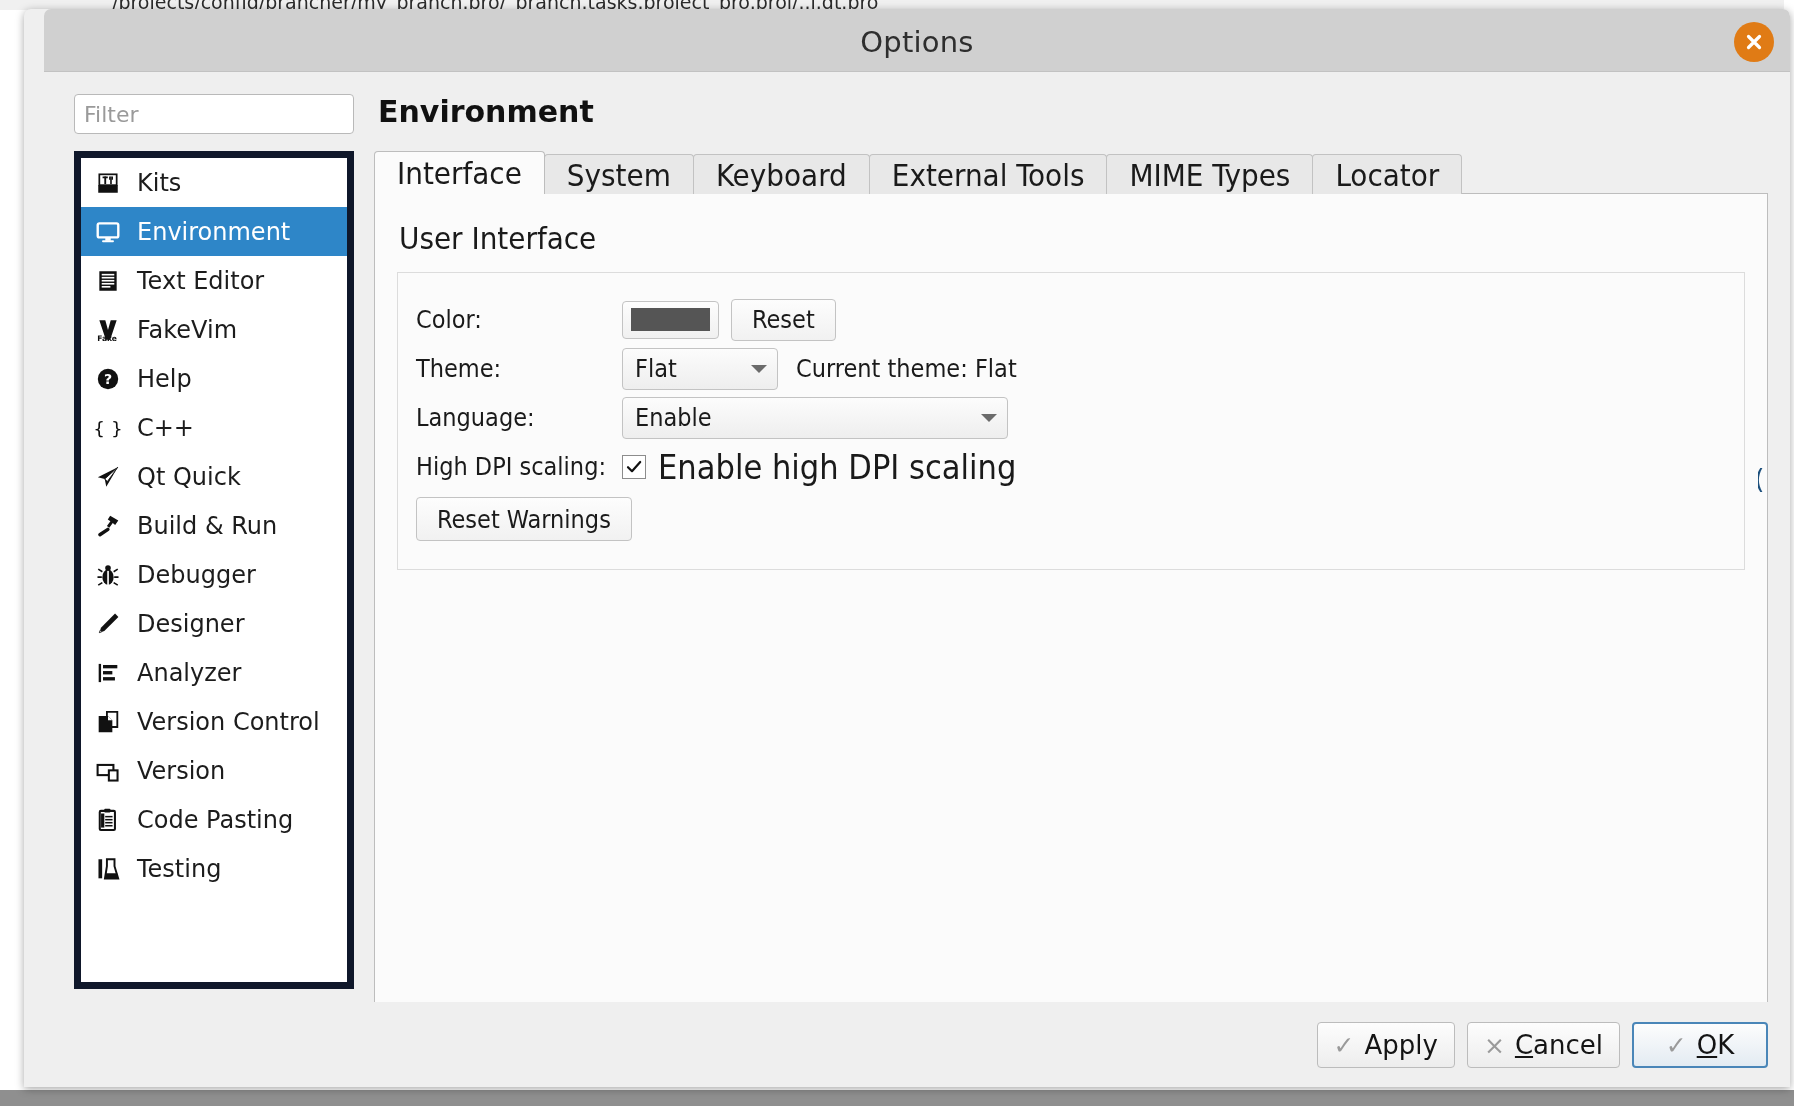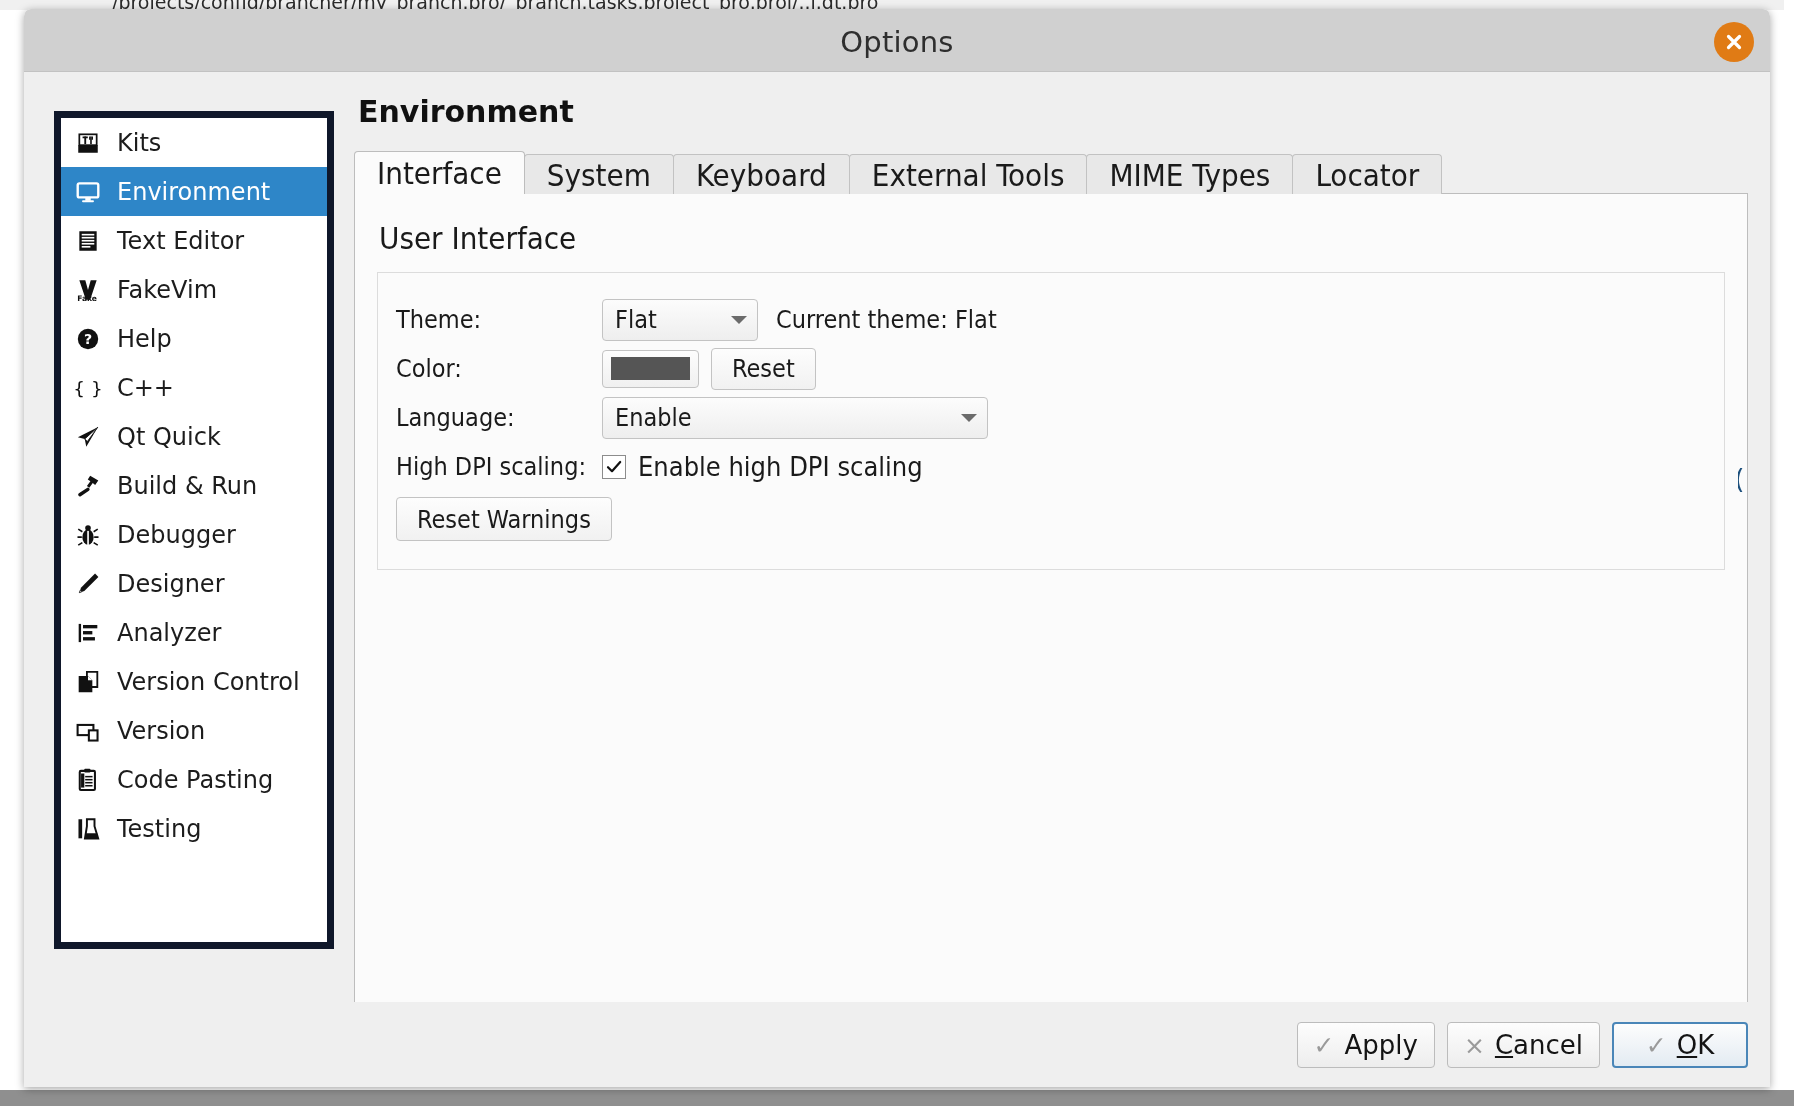--- a/index.html
+++ b/index.html
@@ -51,20 +51,21 @@
   #dialog {
     position: absolute;
     left: 24px;
     top: 9px;
     width: 1746px;
     height: 1078px;
     background: #efefef;
     border-radius: 7px 7px 0 0;
     box-shadow: 0 2px 8px rgba(0,0,0,0.35);
     overflow: hidden;
+    padding-left: 20px;
   }
 
   
   #titlebar {
     position: relative;
     height: 62px;
     background: #d0d0d0;
     border-radius: 7px 7px 0 0;
     border-bottom: 1px solid #c2c2c2;
   }
@@ -315,21 +316,21 @@
     border: 1px solid #8c8c8c;
     background: #ffffff;
     display: flex;
     align-items: center;
     justify-content: center;
     cursor: pointer;
     flex: 0 0 24px;
   }
   #dpi-checkbox svg { display: block; }
   #dpi-checkbox-label {
-    font-size: 27px;
+    font-size: 34px;
     color: #1a1a1a;
     margin-left: 12px;
     font-family: "DejaVu Sans Condensed", "DejaVu Sans", sans-serif;
     cursor: pointer;
     white-space: nowrap;
   }
 
   #reset-warnings-row { height: 56px; display: flex; align-items: center; }
   #reset-warnings-button { height: 44px; }
 
@@ -410,20 +411,21 @@
     <div id="close-button" style="background: rgb(224, 123, 21);">
       <svg width="22" height="22" viewBox="0 0 22 22">
         <path d="M5.5 5.5 L16.5 16.5 M16.5 5.5 L5.5 16.5" stroke="#ffffff" stroke-width="3.2" stroke-linecap="round"></path>
       </svg>
     </div>
   </div>
 
   <div id="body">
 
     <div id="left-col">
+      <input id="filter-input" type="text" placeholder="Filter" style="">
       <div id="category-list">
           <div class="cat-item">
             <span class="cat-icon" style="color: rgb(17, 17, 17);">
               <svg width="26" height="26" viewBox="0 0 24 24">
                 <rect x="3" y="14" width="18" height="7" fill="#111111"></rect>
                 <rect x="4" y="4" width="16" height="10" fill="none" stroke="#111111" stroke-width="1.6"></rect>
                 <rect x="8.6" y="6" width="1.7" height="7" fill="#111111"></rect>
                 <rect x="7" y="6" width="4.8" height="1.6" fill="#111111"></rect>
                 <rect x="14" y="6" width="1.5" height="7" fill="#111111"></rect>
                 <rect x="13" y="6" width="1.2" height="3" fill="#111111"></rect>
@@ -587,34 +589,34 @@
           <div class="tab">MIME Types</div>
           <div class="tab">Locator</div>
         </div>
 
       <div id="tab-panel">
         <div id="group-title">User Interface</div>
 
         <div id="group-box">
 
           <div class="form-row">
+            <div class="form-label label-col">Color:</div>
+            <div id="color-swatch-button">
+              <div id="color-swatch" style="background: rgb(85, 85, 85);"></div>
+            </div>
+            <div class="push-button" style="margin-left:12px;">Reset</div>
+          </div>
+
+          <div class="form-row">
             <div class="form-label label-col">Theme:</div>
             <div class="combo" id="theme-combo">
               <span class="combo-value">Flat</span>
               <span class="combo-arrow"></span>
             </div>
             <div id="current-theme-text">Current theme: Flat</div>
-          </div>
-
-          <div class="form-row">
-            <div class="form-label label-col">Color:</div>
-            <div id="color-swatch-button">
-              <div id="color-swatch" style="background: rgb(85, 85, 85);"></div>
-            </div>
-            <div class="push-button" style="margin-left:12px;">Reset</div>
           </div>
 
           <div class="form-row">
             <div class="form-label label-col">Language:</div>
             <div class="combo" id="language-combo">
               <span class="combo-value">Enable</span>
               <span class="combo-arrow"></span>
             </div>
           </div>
 

